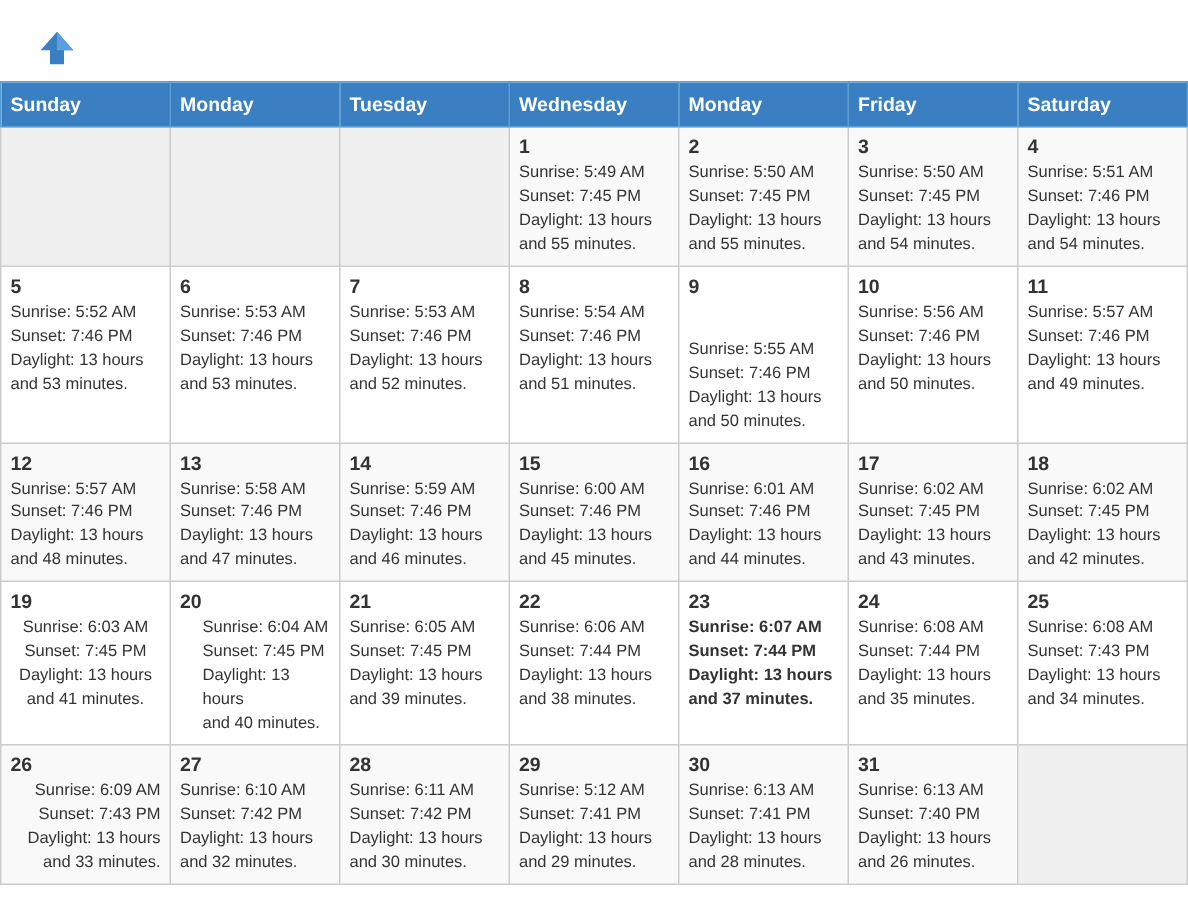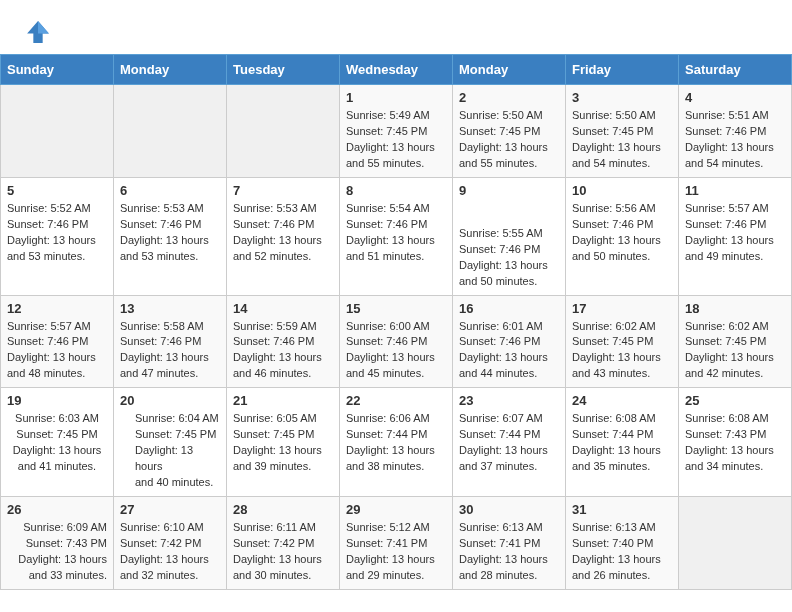--- a/index.html
+++ b/index.html
@@ -274,21 +274,21 @@
         </td>
         <td>
           <span class="day-number">22</span>
           <div class="day-info" style="white-space: pre-line;">Sunrise: 6:06 AM
 Sunset: 7:44 PM
 Daylight: 13 hours
 and 38 minutes.</div>
         </td>
         <td>
           <span class="day-number">23</span>
-          <div class="day-info" style="white-space: pre-line;">Sunrise: 6:07 AM
+          <div class="day-info" style="white-space: pre-line; font-weight: bold;">Sunrise: 6:07 AM
 Sunset: 7:44 PM
 Daylight: 13 hours
 and 37 minutes.</div>
         </td>
         <td>
           <span class="day-number">24</span>
           <div class="day-info" style="white-space: pre-line;">Sunrise: 6:08 AM
 Sunset: 7:44 PM
 Daylight: 13 hours
 and 35 minutes.</div>

